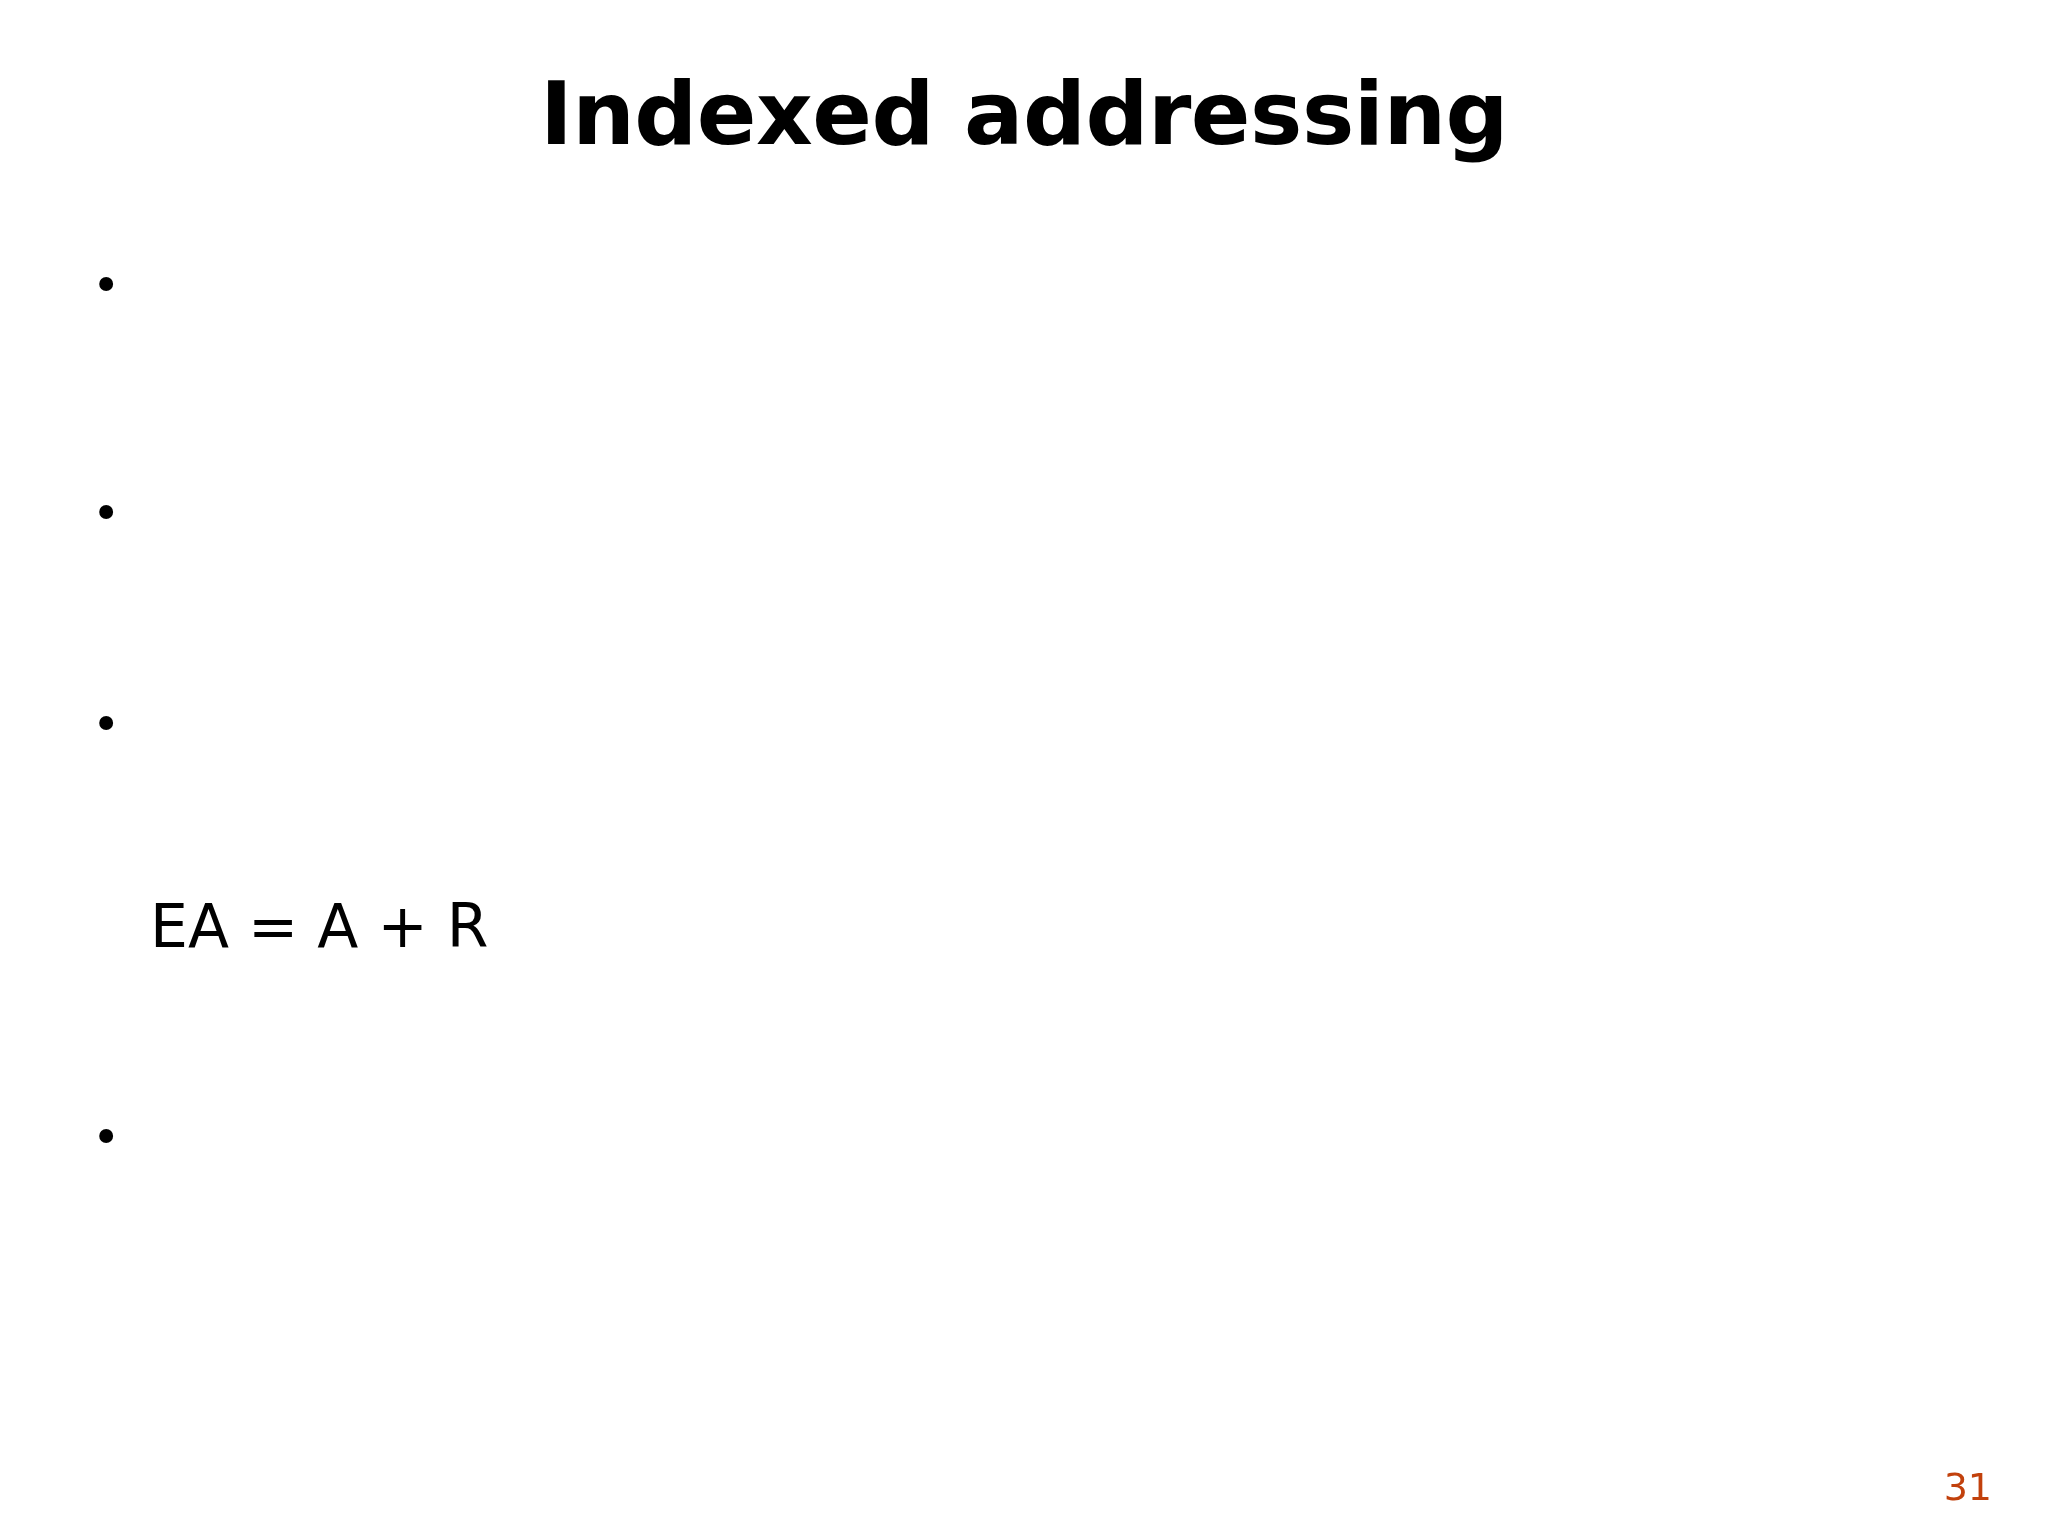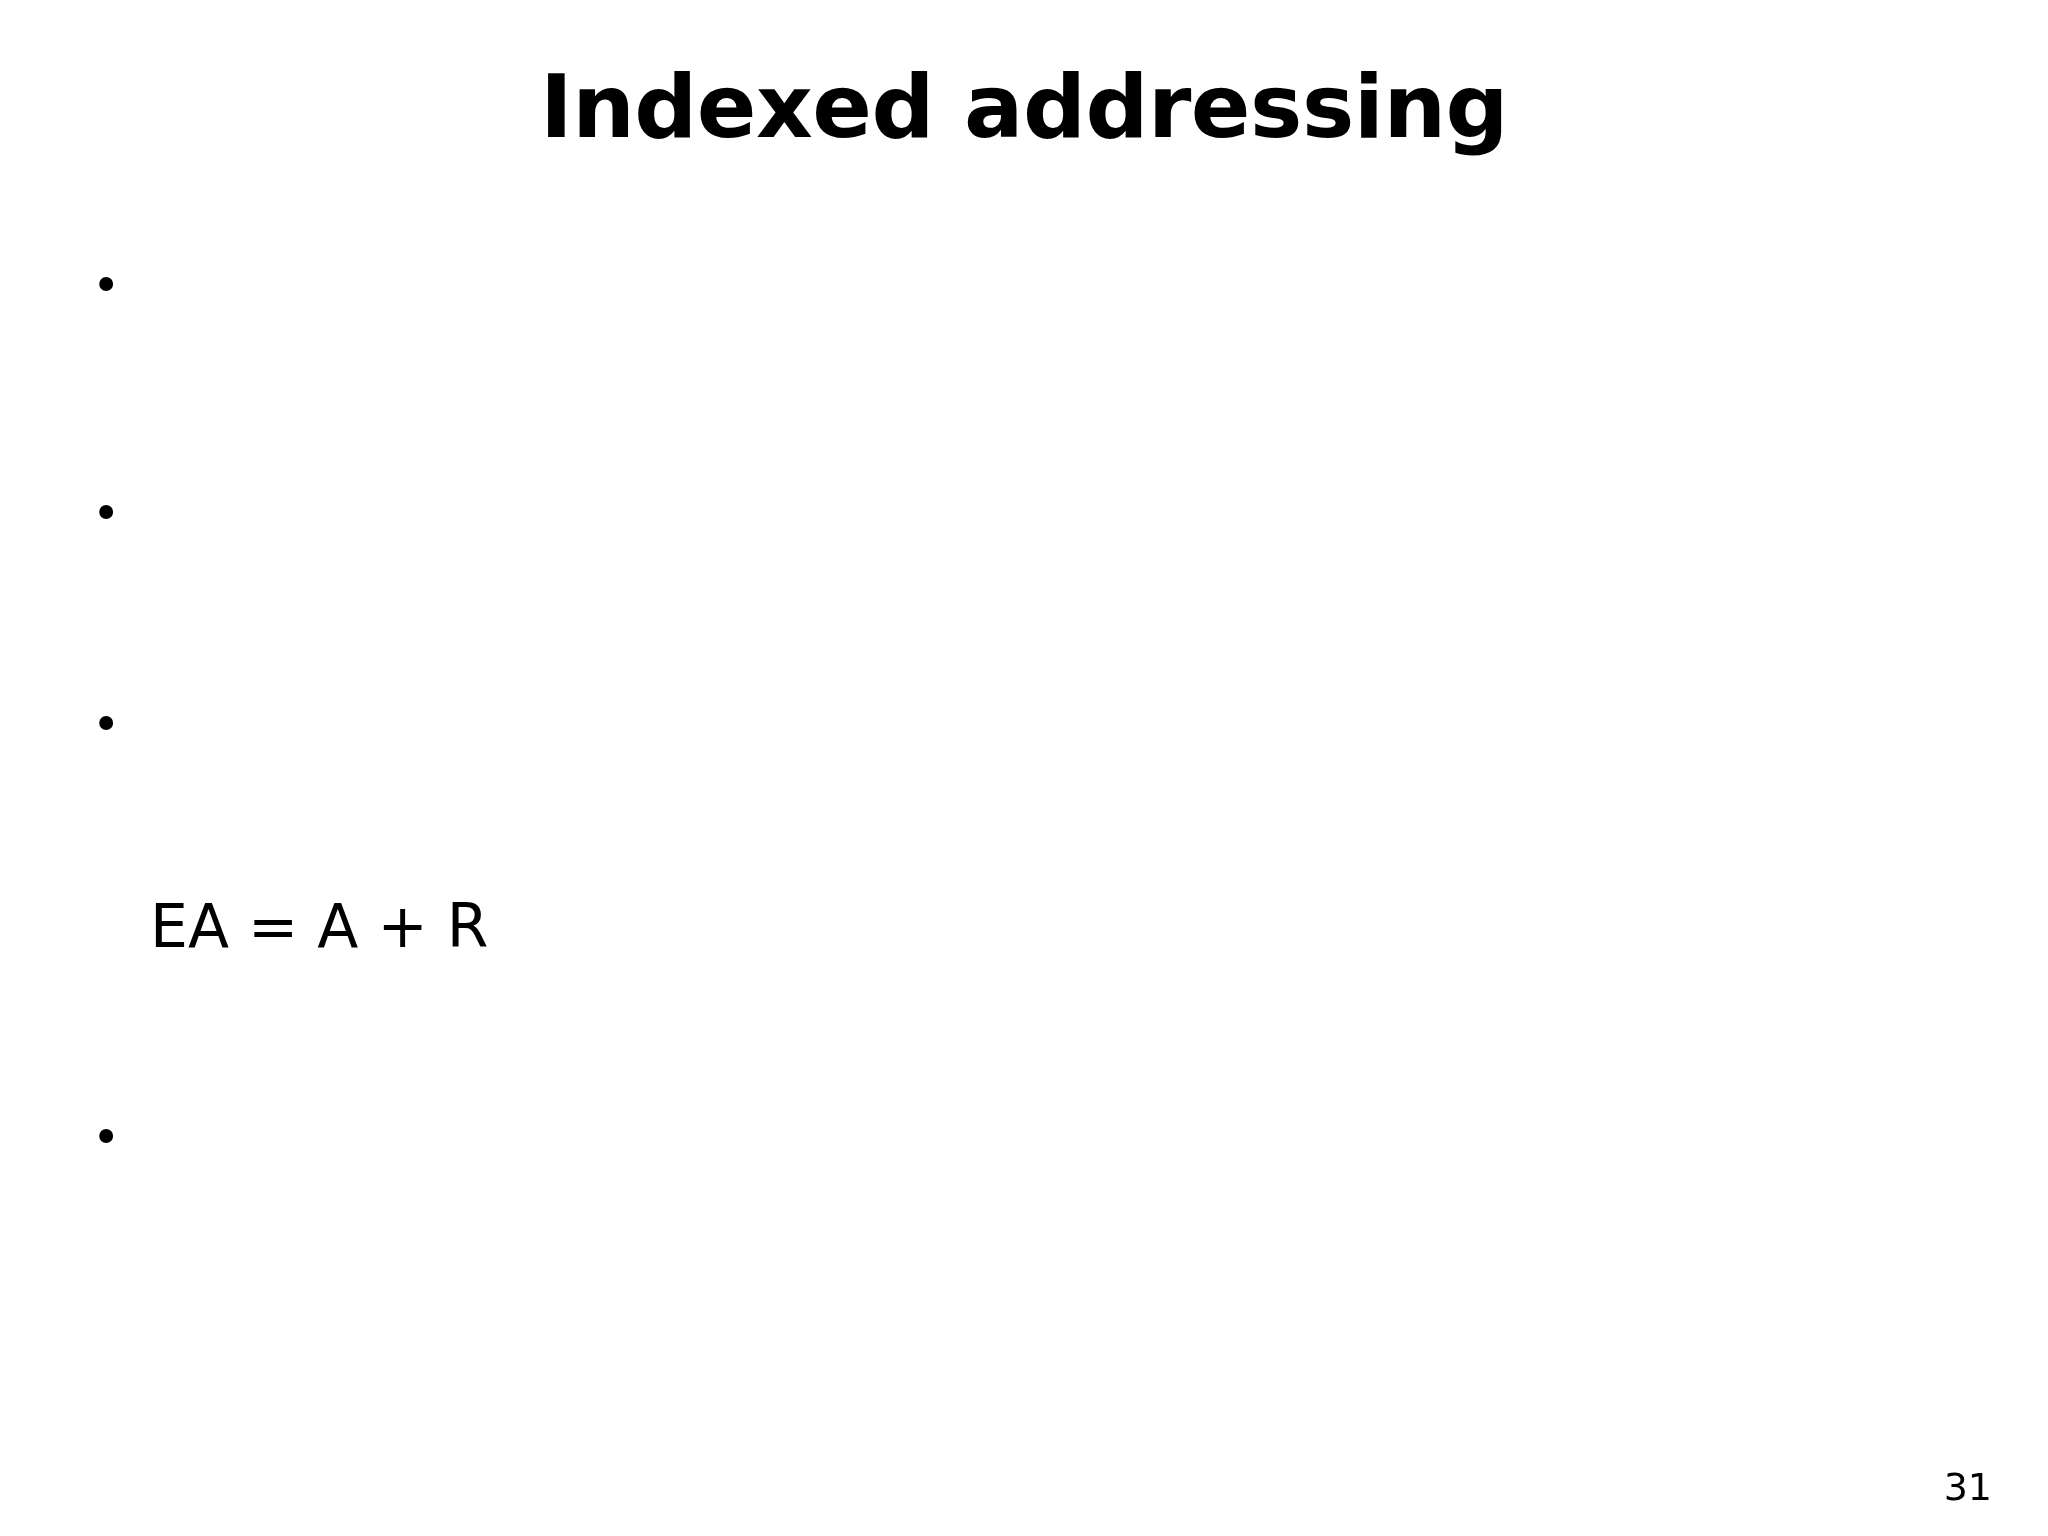--- a/index.html
+++ b/index.html
@@ -17,21 +17,21 @@
     height: 1536px;
     background: #ffffff;
     overflow: hidden;
     box-sizing: border-box;
   }
 
   
   .slide-title {
     position: absolute;
     left: 0;
-    top: 61px;
+    top: 68px;
     width: 2048px;
     text-align: center;
     font-family: "DejaVu Sans", sans-serif;
     font-weight: bold;
     font-size: 88px;
     line-height: 1.05;
     color: #000000;
     letter-spacing: -0.5px;
   }
 
@@ -74,21 +74,21 @@
   .loose { margin-bottom: 26px; }
 
   
   .page-number {
     position: absolute;
     right: 56px;
     bottom: 30px;
     font-family: "DejaVu Sans", sans-serif;
     font-size: 38px;
     line-height: 1;
-    color: #000000;
+    color: #c2410c;
   }
 </style>
 </head>
 <body>
 
 <div class="slide">
 
   <div class="slide-title">Indexed addressing</div>
 
   <div class="body-list">

